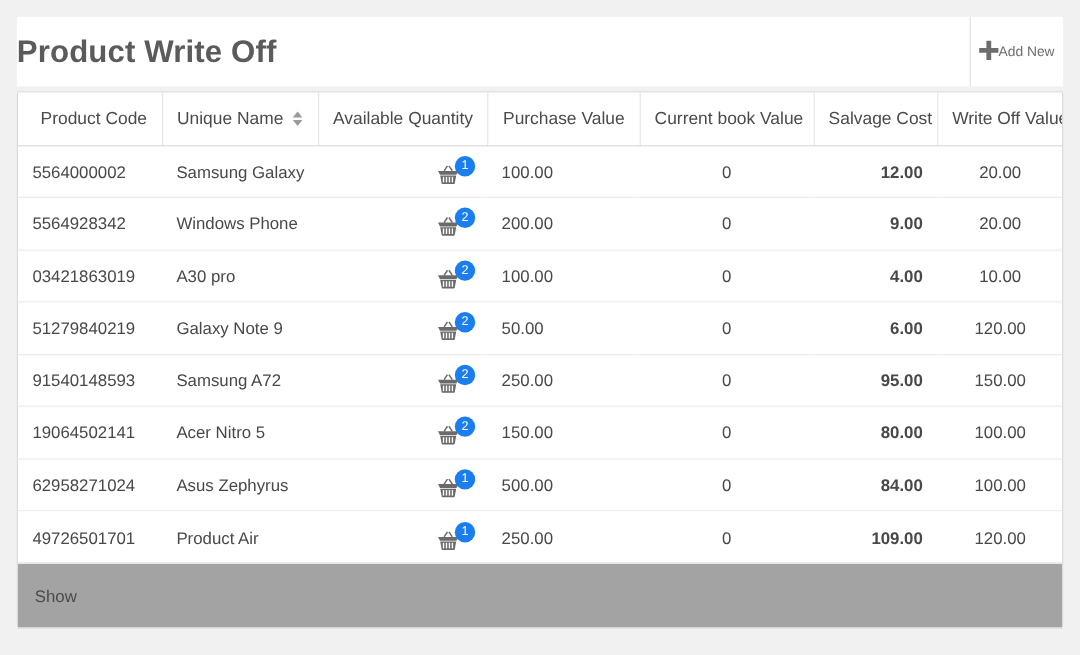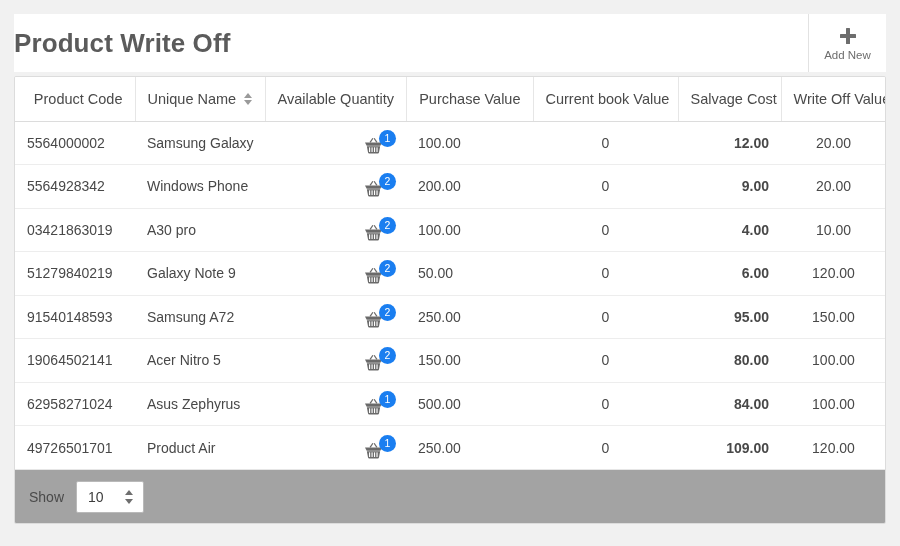--- a/index.html
+++ b/index.html
@@ -33,21 +33,21 @@
     font-size: 26px;
     color: #5b5b5b;
     letter-spacing: 0.1px;
     font-weight: 700;
   }
   .add-new-btn {
     flex: 0 0 auto;
     width: 78px;
     border-left: 1px solid #e2e2e2;
     display: flex;
-    flex-direction: column;
+    flex-direction: row;
     align-items: center;
     justify-content: center;
     cursor: pointer;
     padding-top: 2px;
   }
   .plus-icon {
     width: 16px; height: 16px;
     position: relative;
     margin-bottom: 5px;
   }
@@ -404,20 +404,16 @@
             <td class="cell-pur">250.00</td>
             <td class="cell-cur">0</td>
             <td class="cell-sal">109.00</td>
             <td class="cell-wro">120.00</td>
           </tr>
         </tbody>
     </table>
 
     <div class="table-footer">
       <span class="show-label">Show</span>
-      <div class="show-select">
-        <span>10</span>
-        <span class="stepper-icon"></span>
-      </div>
     </div>
   </div>
 
 </div>
 
 </body></html>

